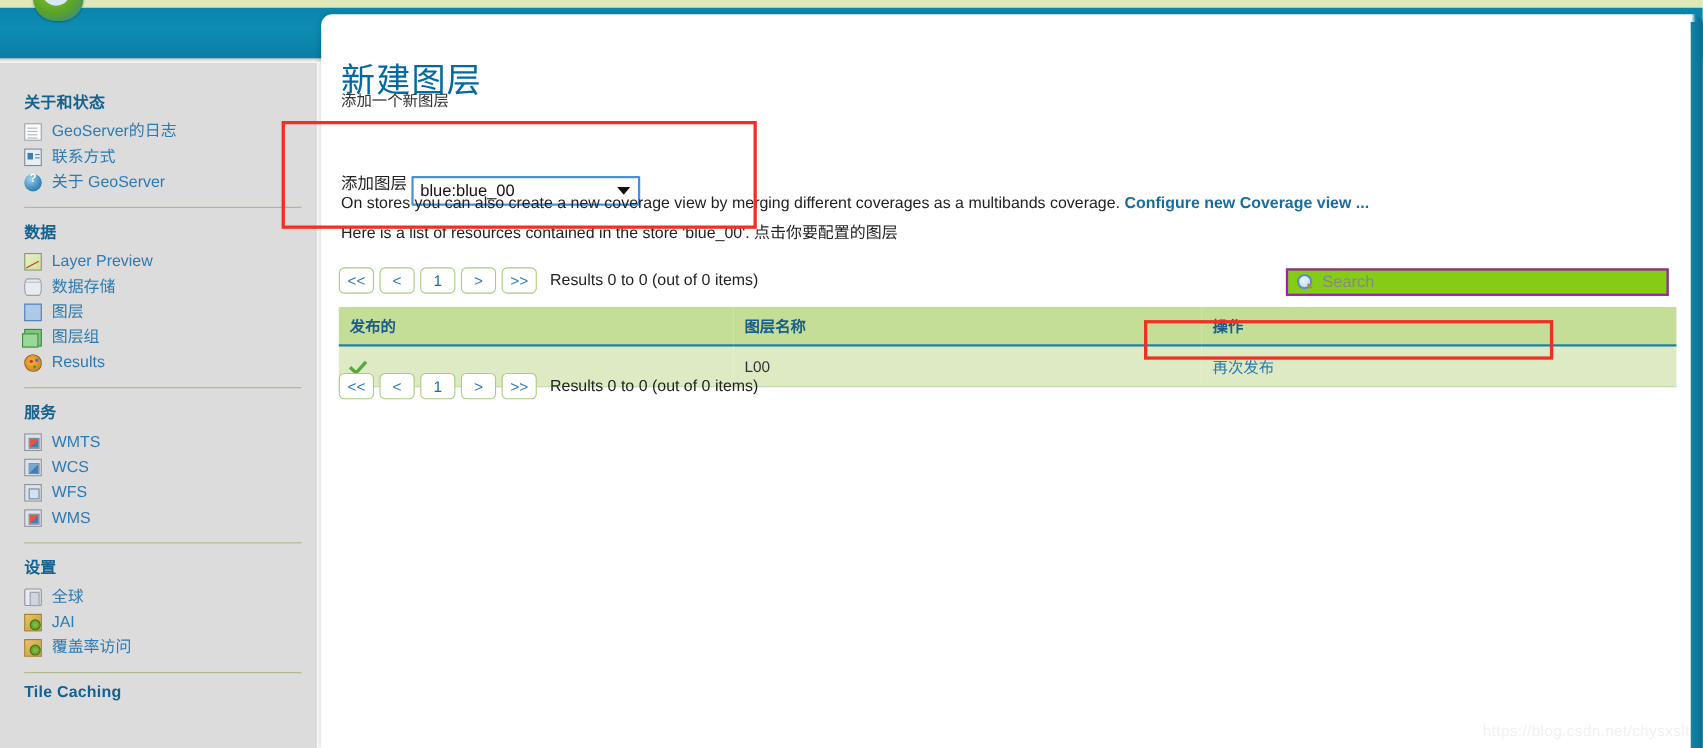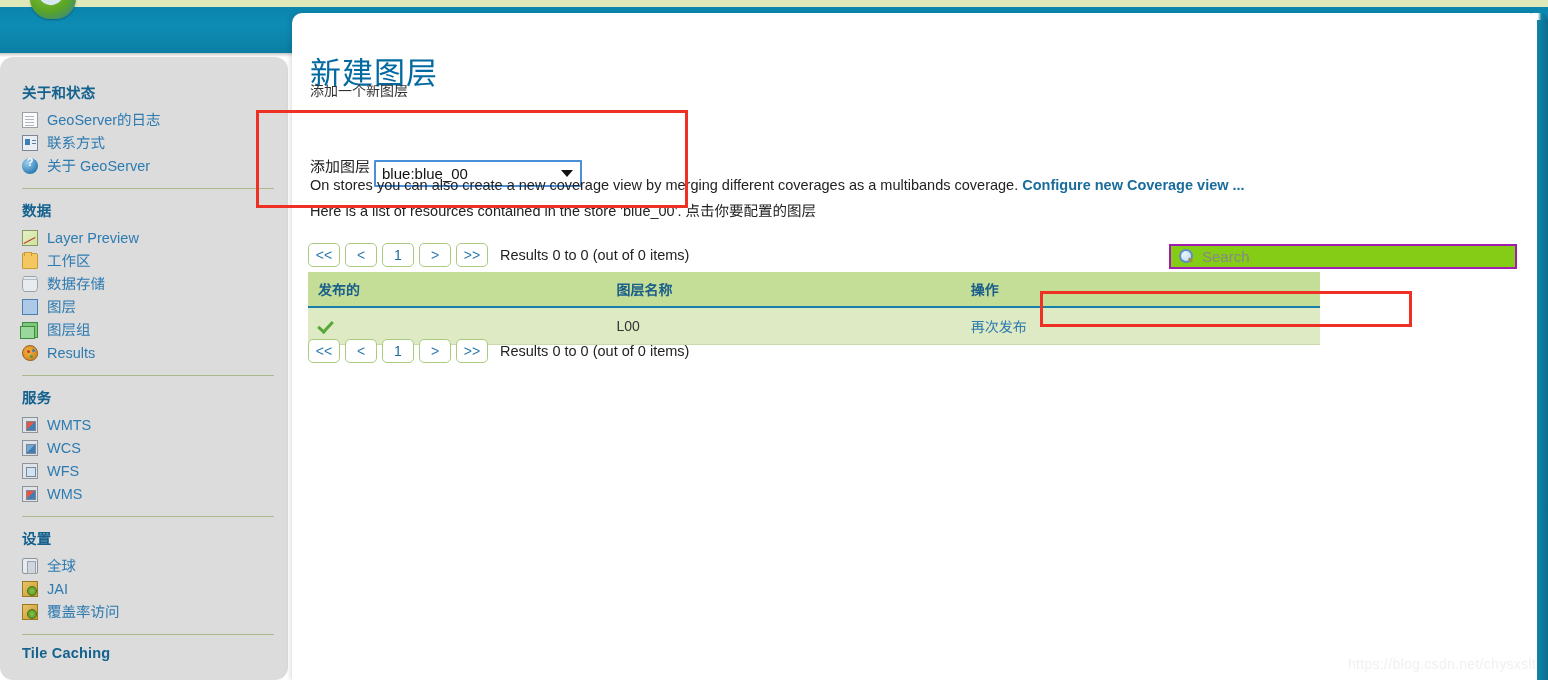--- a/index.html
+++ b/index.html
@@ -35,21 +35,20 @@
   }
   .logo-badge:after{
     content:""; position:absolute; left:9px; top:16px; width:26px; height:16px;
     background:#d9e8f5; border-radius:0 0 14px 14px; transform:rotate(-12deg);
   }
 
   
   .sidebar {
     position:absolute; left:0; top:57px; width:288px; height:623px;
     background:#dcdcdc;
-    border-radius:13px;
   }
   .sidebar-inner{ padding:14px 0 0 22px; width:266px; }
   .sb-section-title{
     color:#15628f; font-weight:bold; font-size:14.5px;
     margin:10px 0 7px 0; letter-spacing:.2px;
   }
   .sb-section-title.latin{ font-size:14.5px; }
   .sb-item{
     display:flex; align-items:center; gap:9px; height:22px;
     margin:1px 0; cursor:pointer;
@@ -193,21 +192,21 @@
     background:#b8852e; transform:rotate(45deg);
   }
   .search-input{
     flex:1; border:none; outline:none; font-size:15px; color:#555;
     font-family:"Liberation Sans",sans-serif; background:transparent;
   }
   .search-input::placeholder{ color:#888; }
 
   
   .tbl{
-    position:absolute; left:16px; top:259px; width:1012px;
+    position:absolute; left:16px; top:266px; width:1216px;
     border-collapse:collapse; font-size:14px;
   }
   .tbl thead th{
     background:#c4dd97; color:#1a5e8a; font-weight:bold; font-size:14px;
     text-align:left; padding:7px 10px; border-bottom:2px solid #1a7fa8;
   }
   .tbl tbody td{
     background:#ddeac3; padding:8px 10px; color:#333; font-size:14px;
     border-bottom:1px solid #c9d9ac;
   }
@@ -264,24 +263,20 @@
         <span class="ic ic-help"></span>
         <span class="sb-item-label">关于 GeoServer</span>
       </div>
 
       <div class="sb-divider"></div>
 
       <div class="sb-section-title">数据</div>
       <div class="sb-item">
         <span class="ic ic-preview"></span>
         <span class="sb-item-label">Layer Preview</span>
-      </div>
-      <div class="sb-item">
-        <span class="ic ic-folder"></span>
-        <span class="sb-item-label">工作区</span>
       </div>
       <div class="sb-item">
         <span class="ic ic-db"></span>
         <span class="sb-item-label">数据存储</span>
       </div>
       <div class="sb-item">
         <span class="ic ic-layer"></span>
         <span class="sb-item-label">图层</span>
       </div>
       <div class="sb-item">

